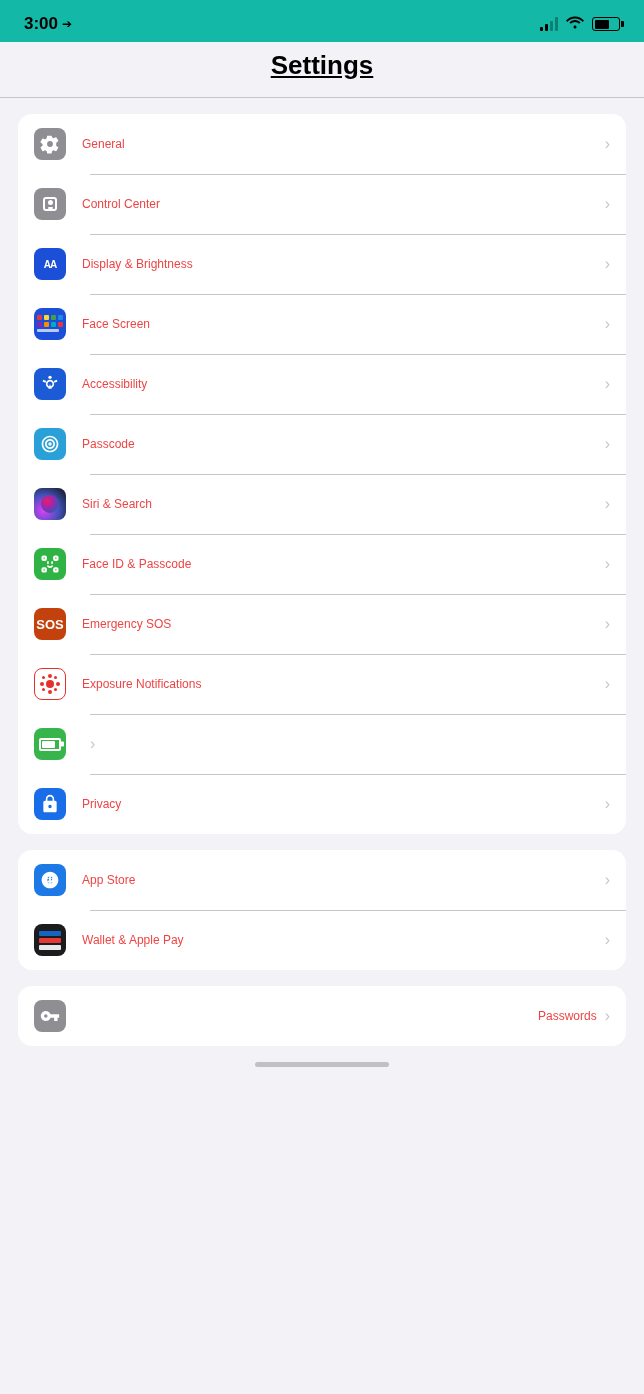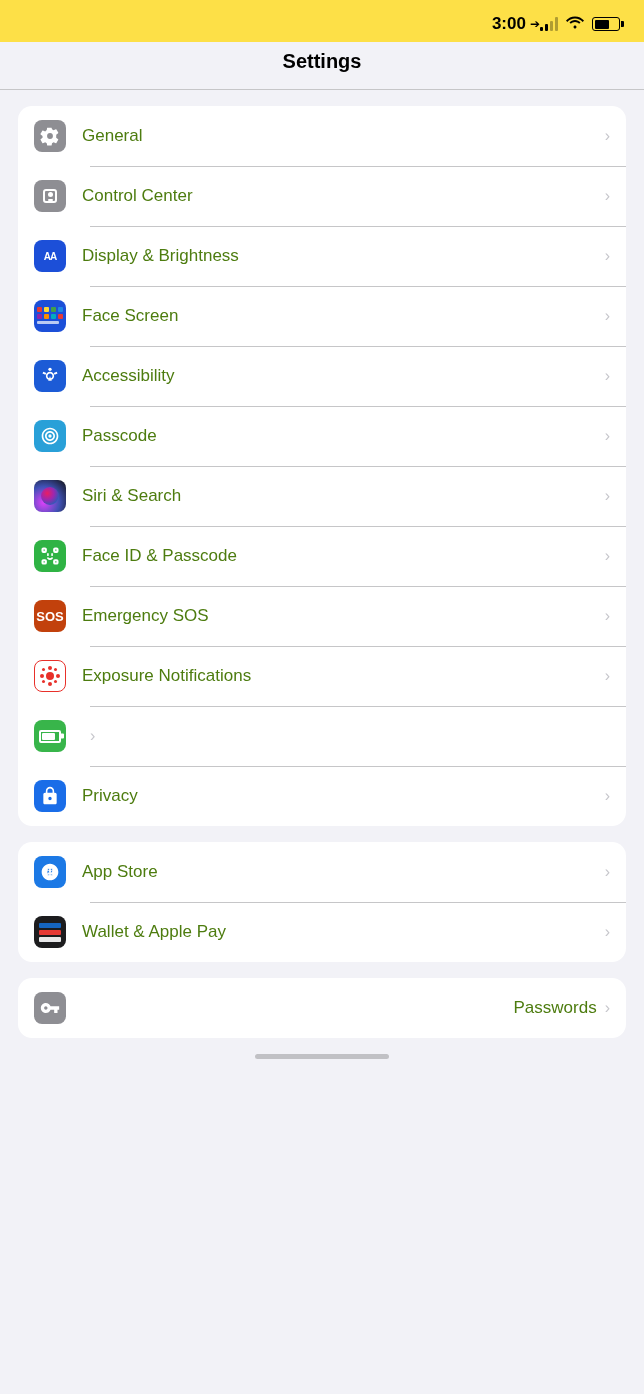--- a/index.html
+++ b/index.html
@@ -9,24 +9,24 @@
       width: 644px;
       min-height: 1394px;
       background: #f2f2f7;
       font-family: -apple-system, 'SF Pro Text', 'Helvetica Neue', sans-serif;
       color: #000;
     }
 
     
     .status-bar {
       display: flex;
-      justify-content: flex-end;
+      justify-content: space-between;
       align-items: center;
       padding: 14px 24px 8px;
-      background: #fde047;
+      background: #14b8a6;
     }
 
     .status-time {
       font-size: 17px;
       font-weight: 600;
       display: flex;
       align-items: center;
       gap: 4px;
     }
 
@@ -81,24 +81,25 @@
     .battery-fill {
       height: 100%;
       width: 65%;
       background: #000;
       border-radius: 1px;
     }
 
     
     .page-title {
       text-align: center;
-      font-size: 20px;
+      font-size: 26px;
       font-weight: 700;
       padding: 8px 0 16px;
       background: #f2f2f7;
+      text-decoration: underline;
     }
 
     .divider-line {
       height: 1px;
       background: #c6c6c8;
       margin: 0 0 16px;
     }
 
     
     .settings-group {
@@ -136,22 +137,22 @@
       display: flex;
       align-items: center;
       justify-content: center;
       font-size: 17px;
       color: #fff;
       overflow: hidden;
     }
 
     .item-label {
       flex: 1;
-      font-size: 17px;
-      color: #4d7c0f;
+      font-size: 12px;
+      color: #ef4444;
     }
 
     .item-chevron {
       color: #c7c7cc;
       font-size: 16px;
       margin-left: 8px;
     }
 
     
     .icon-general { background: #8e8e93; }

